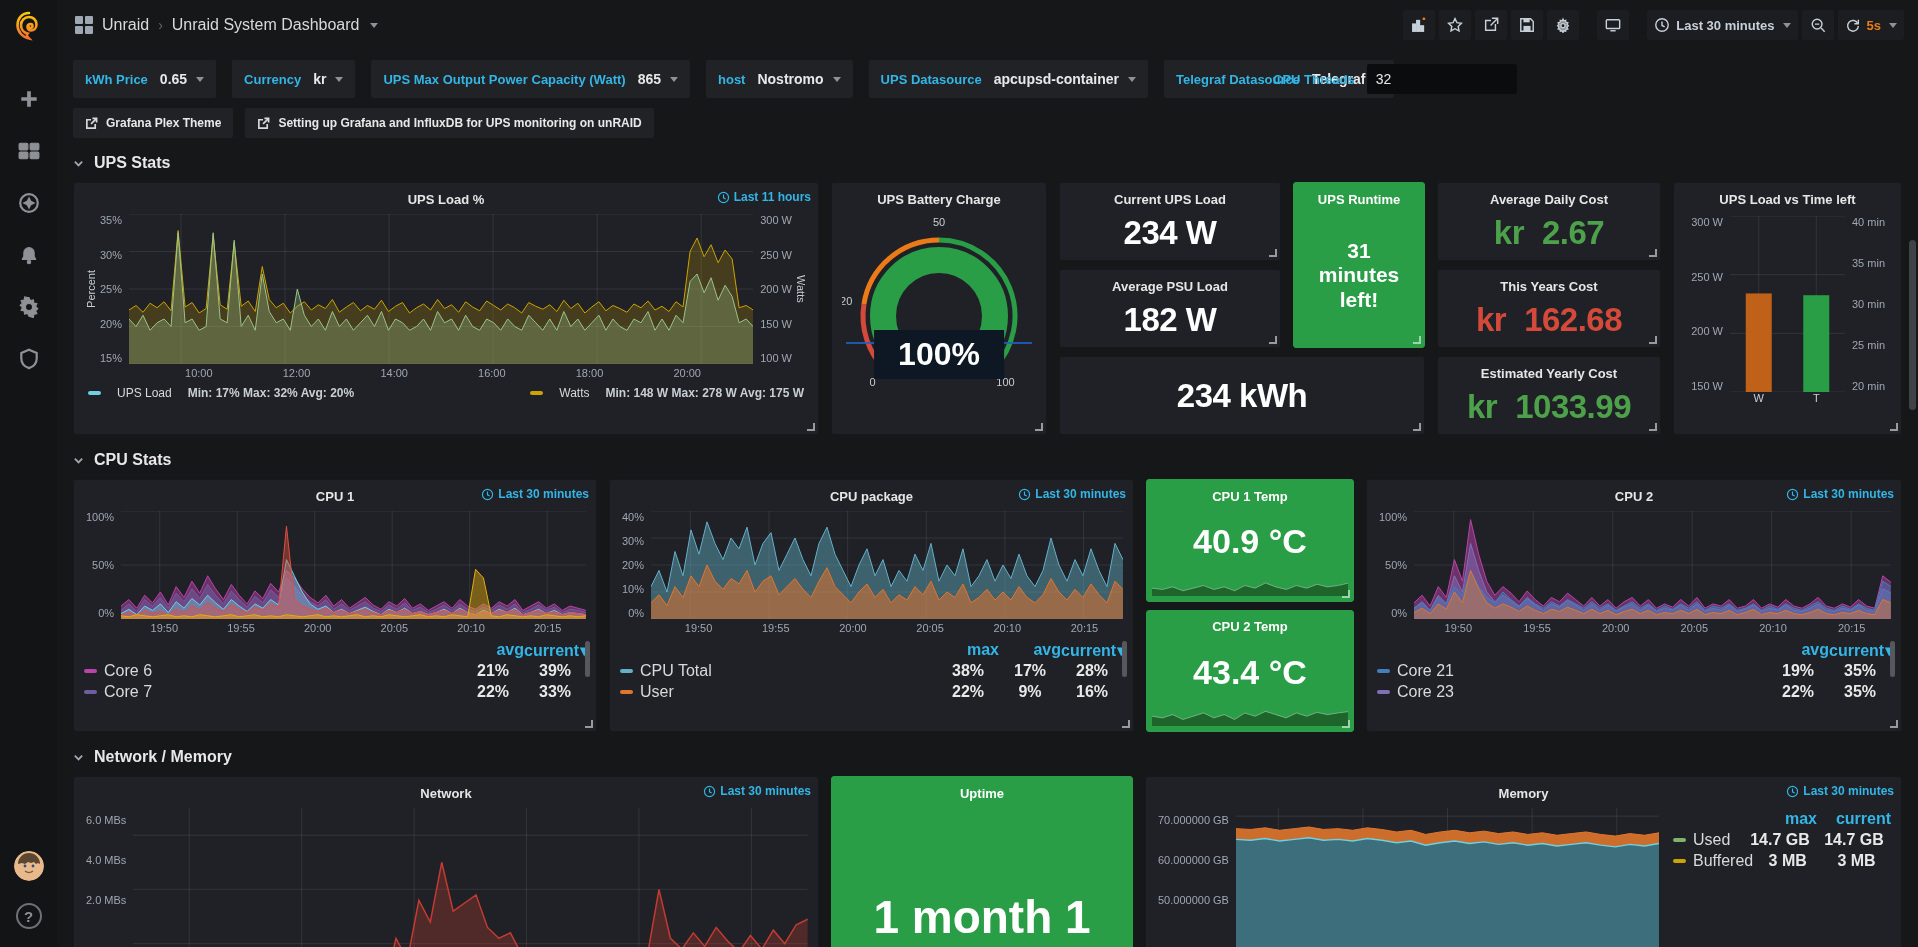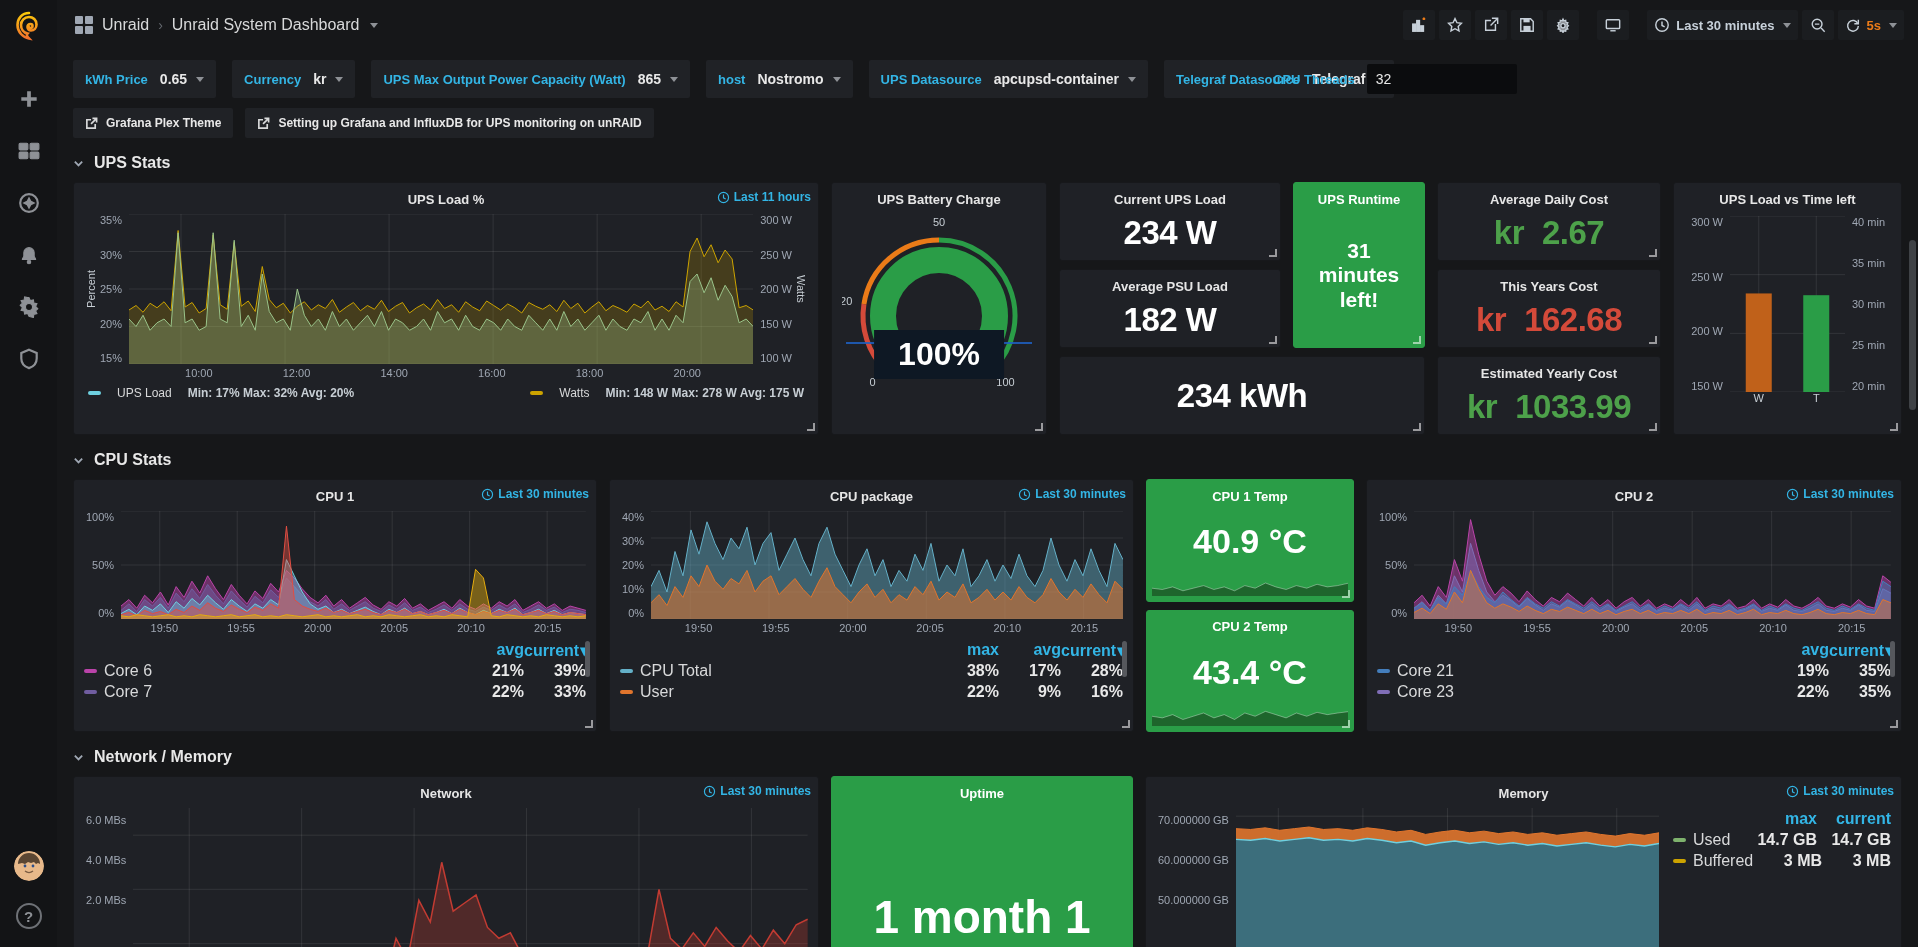--- a/index.html
+++ b/index.html
@@ -119,21 +119,21 @@
   .legend-item{display:flex;align-items:center;gap:16px}
   .lmark{display:inline-block;width:13px;height:4px;border-radius:2px}
   .lname{cursor:pointer}
   .lstats{color:#c7ced4;font-weight:700}
   .legend-table{position:relative;margin-top:5px;font-size:16px}
   .lhead-row{display:flex;justify-content:flex-end;gap:0;color:var(--accent);font-weight:700;height:19px}
   .lhead{width:62px;text-align:right;cursor:pointer}
   .lhead.sorted::after{content:"▾";margin-left:1px}
   .lrow{display:flex;align-items:center;height:21px}
   .lkey{display:flex;align-items:center;gap:7px;flex:1;cursor:pointer}
-  .lval{width:62px;text-align:right;font-weight:700;color:#e8e8e8}
+  .lval{width:62px;text-align:center;font-weight:700;color:#e8e8e8}
   .legend-scroll{position:absolute;right:-4px;top:0;width:5px;height:36px;background:#56585d;border-radius:3px}
 
   
   .gauge-wrap{position:relative;height:212px;margin-top:2px}
   .gauge-wrap svg{width:100%;height:100%;display:block}
   .gauge-line{position:absolute;left:4px;right:4px;top:130px;height:2px;background:#1f60c4;opacity:.85}
   .gauge-value{position:absolute;left:50%;top:118px;transform:translateX(-50%);
     background:#0e1824;padding:6px 24px;font-size:32px;font-weight:700;color:#fff}
 
   

